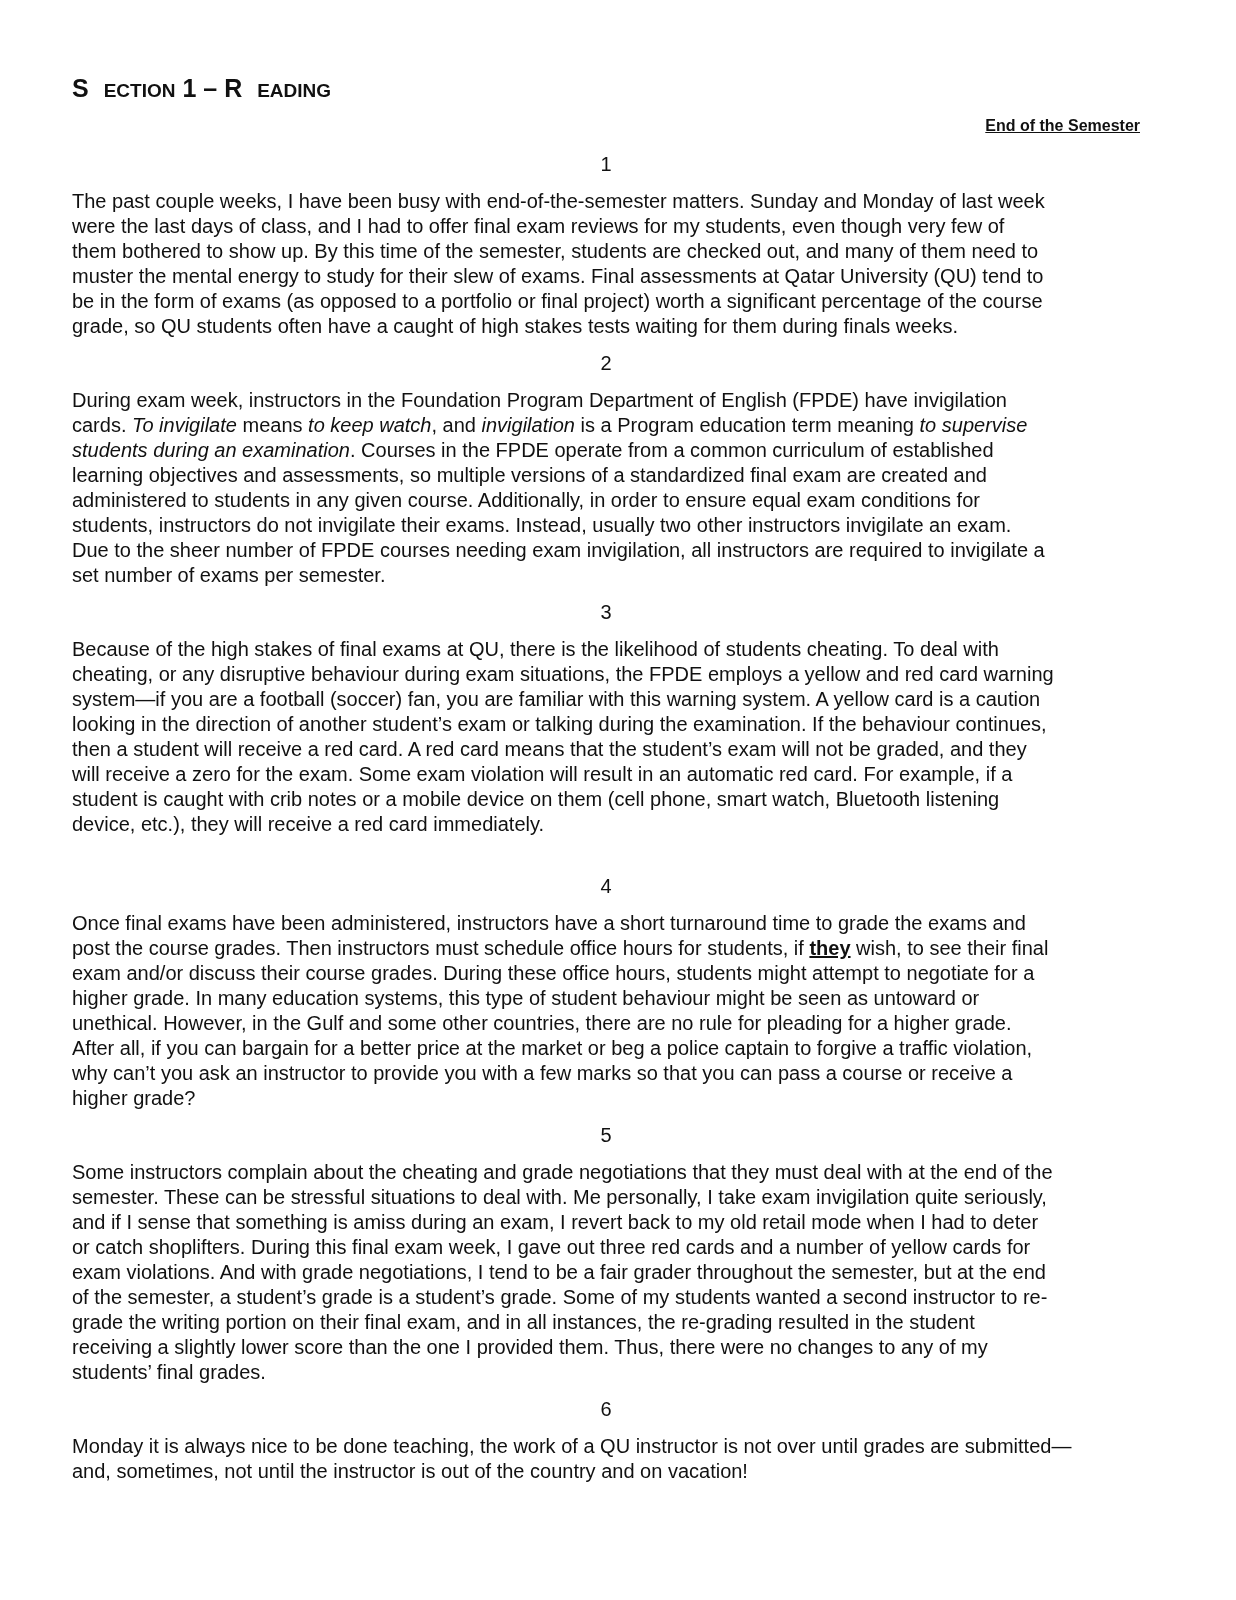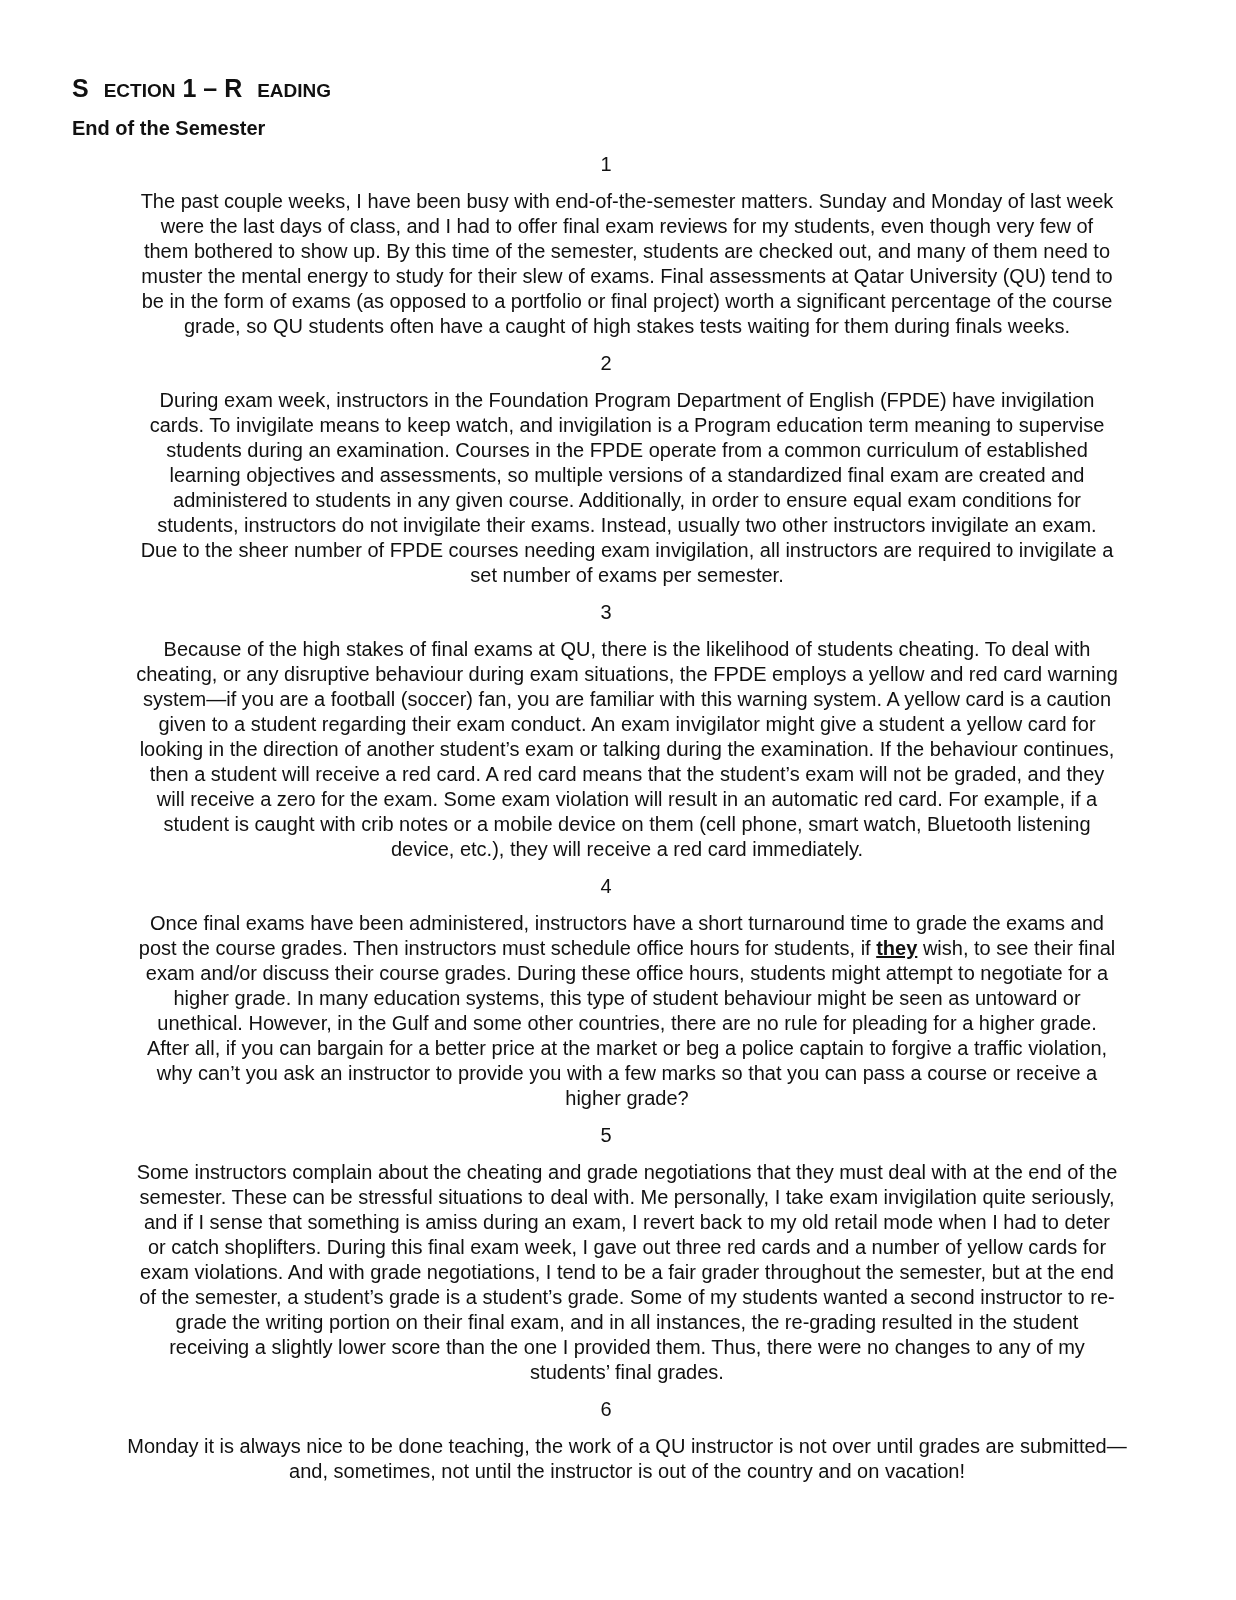--- a/index.html
+++ b/index.html
@@ -7,33 +7,33 @@
     width: 1236px; height: 1600px; position: relative; overflow: hidden;
     font-family: "Liberation Sans", sans-serif; color: #111111;
   }
   .page { position: absolute; left: 72px; top: 0; width: 1100px; }
   .section-title {
     position: absolute; top: 74px; left: 0;
     font-weight: bold; font-size: 25px; letter-spacing: 0px; white-space: nowrap;
   }
   .section-title .sc { font-size: 19px; margin-left: 15px; }
   .doc-title {
-    position: absolute; top: 117px; left: 0; width: 1068px; text-align: left;
-    font-weight: bold; font-size: 20px; 
+    position: absolute; top: 117px; left: 0; width: 1068px; text-align: right;
+    font-weight: bold; font-size: 16px; text-decoration: underline;
   }
   .pnum {
     position: absolute; left: 0; width: 1068px; text-align: center;
     font-size: 20px;
   }
   .para {
     position: absolute; left: 0; width: 1110px;
-    font-size: 20px; line-height: 25px; white-space: nowrap; text-align: center;
+    font-size: 20px; line-height: 25px; white-space: nowrap;
   }
   .para .line { display: block; }
-  .it { }
+  .it { font-style: italic; }
   .bu { font-weight: bold; text-decoration: underline; }
 </style>
 </head>
 <body>
 
 <div class="page">
   <div class="section-title"><span>S</span><span class="sc">ECTION</span><span> 1 – </span><span>R</span><span class="sc">EADING</span></div>
 
   <div class="doc-title">End of the Semester</div>
 
@@ -57,21 +57,20 @@
       <span class="line"><span>students, instructors do not invigilate their exams. Instead, usually two other instructors invigilate an exam.</span></span>
       <span class="line"><span>Due to the sheer number of FPDE courses needing exam invigilation, all instructors are required to invigilate a</span></span>
       <span class="line"><span>set number of exams per semester.</span></span>
     </div>
 
   <div class="pnum" style="top:601px">3</div>
   <div class="para" style="top:637px">
       <span class="line"><span>Because of the high stakes of final exams at QU, there is the likelihood of students cheating. To deal with</span></span>
       <span class="line"><span>cheating, or any disruptive behaviour during exam situations, the FPDE employs a yellow and red card warning</span></span>
       <span class="line"><span>system—if you are a football (soccer) fan, you are familiar with this warning system. A yellow card is a caution</span></span>
-      <span class="line"><span>given to a student regarding their exam conduct. An exam invigilator might give a student a yellow card for</span></span>
       <span class="line"><span>looking in the direction of another student’s exam or talking during the examination. If the behaviour continues,</span></span>
       <span class="line"><span>then a student will receive a red card. A red card means that the student’s exam will not be graded, and they</span></span>
       <span class="line"><span>will receive a zero for the exam. Some exam violation will result in an automatic red card. For example, if a</span></span>
       <span class="line"><span>student is caught with crib notes or a mobile device on them (cell phone, smart watch, Bluetooth listening</span></span>
       <span class="line"><span>device, etc.), they will receive a red card immediately.</span></span>
     </div>
 
   <div class="pnum" style="top:875px">4</div>
   <div class="para" style="top:911px">
       <span class="line"><span>Once final exams have been administered, instructors have a short turnaround time to grade the exams and</span></span>

